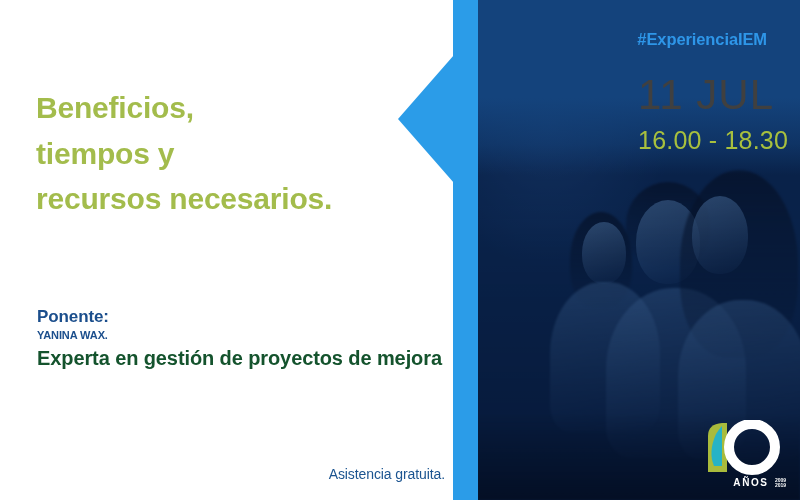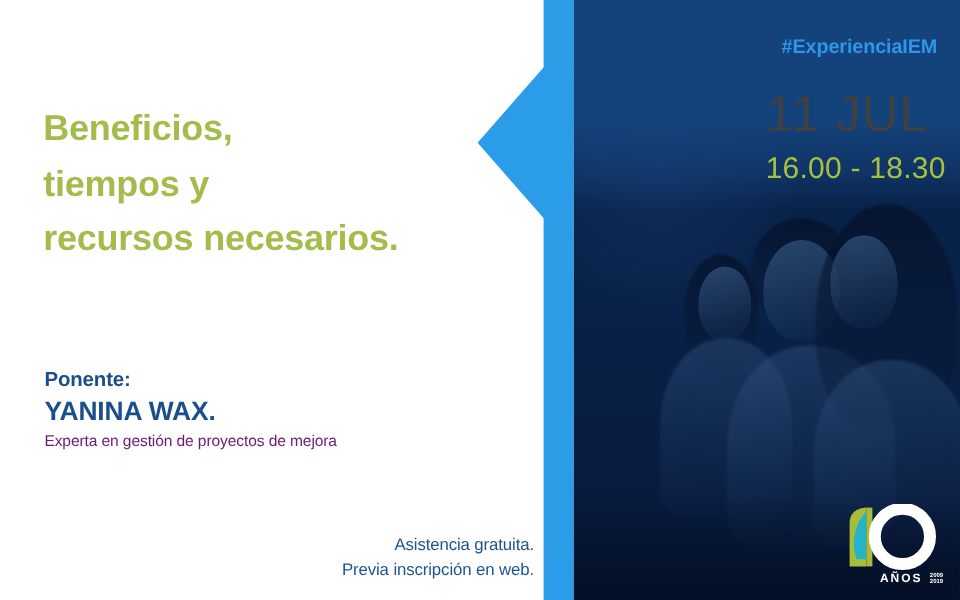--- a/index.html
+++ b/index.html
@@ -53,30 +53,30 @@
     width:410px;
     color:#1B4E8C;
   }
   .speaker-label {
     font-size:17px;
     font-weight:bold;
     line-height:1.32;
     letter-spacing:-0.1px;
   }
   .speaker-name {
-    font-size:22px;
+    font-size:11px;
     font-weight:bold;
     line-height:1.35;
     letter-spacing:-0.1px;
   }
   .speaker-desc {
-    font-size:13px;
-    font-weight:normal;
+    font-size:20px;
+    font-weight:bold;
     line-height:1.42;
-    color:#701a75;
+    color:#14532d;
     margin-top:1px;
     letter-spacing:-0.1px;
   }
 
   .footnote {
     position:absolute;
     right:8px;
     bottom:16px;
     width:420px;
     text-align:right;
@@ -160,21 +160,21 @@
     background:linear-gradient(180deg, rgba(17,60,112,0.62) 0%, rgba(15,52,99,0.55) 45%, rgba(11,40,80,0.72) 100%);
     mix-blend-mode:multiply;
   }
   .photo-top-fade {
     position:absolute; left:0; top:0; width:100%; height:175px;
     background:linear-gradient(180deg, #14437C 0%, #14437C 56%, rgba(20,67,124,0.55) 82%, rgba(20,67,124,0) 100%);
   }
 
   .hashtag-right {
     position:absolute;
-    right:19px; top:30px;
+    right:33px; top:30px;
     font-size:16.5px;
     font-weight:bold;
     color:#2E96E8;
     z-index:6;
     letter-spacing:-0.1px;
   }
   .date-big {
     position:absolute;
     right:26px; top:74px;
     font-size:42px;
@@ -294,18 +294,17 @@
     <div class="speaker-block">
       <div class="speaker-label">Ponente:</div>
       <div class="speaker-name">YANINA WAX.</div>
       <div class="speaker-desc">
         <div>Experta en gestión de proyectos de mejora</div>
       </div>
     </div>
 
     <div class="footnote">
       <span>Asistencia gratuita.</span>
-      <span>Previa inscripción en web.</span>
     </div>
 
   </div>
 
 </div>
 
 </body></html>

